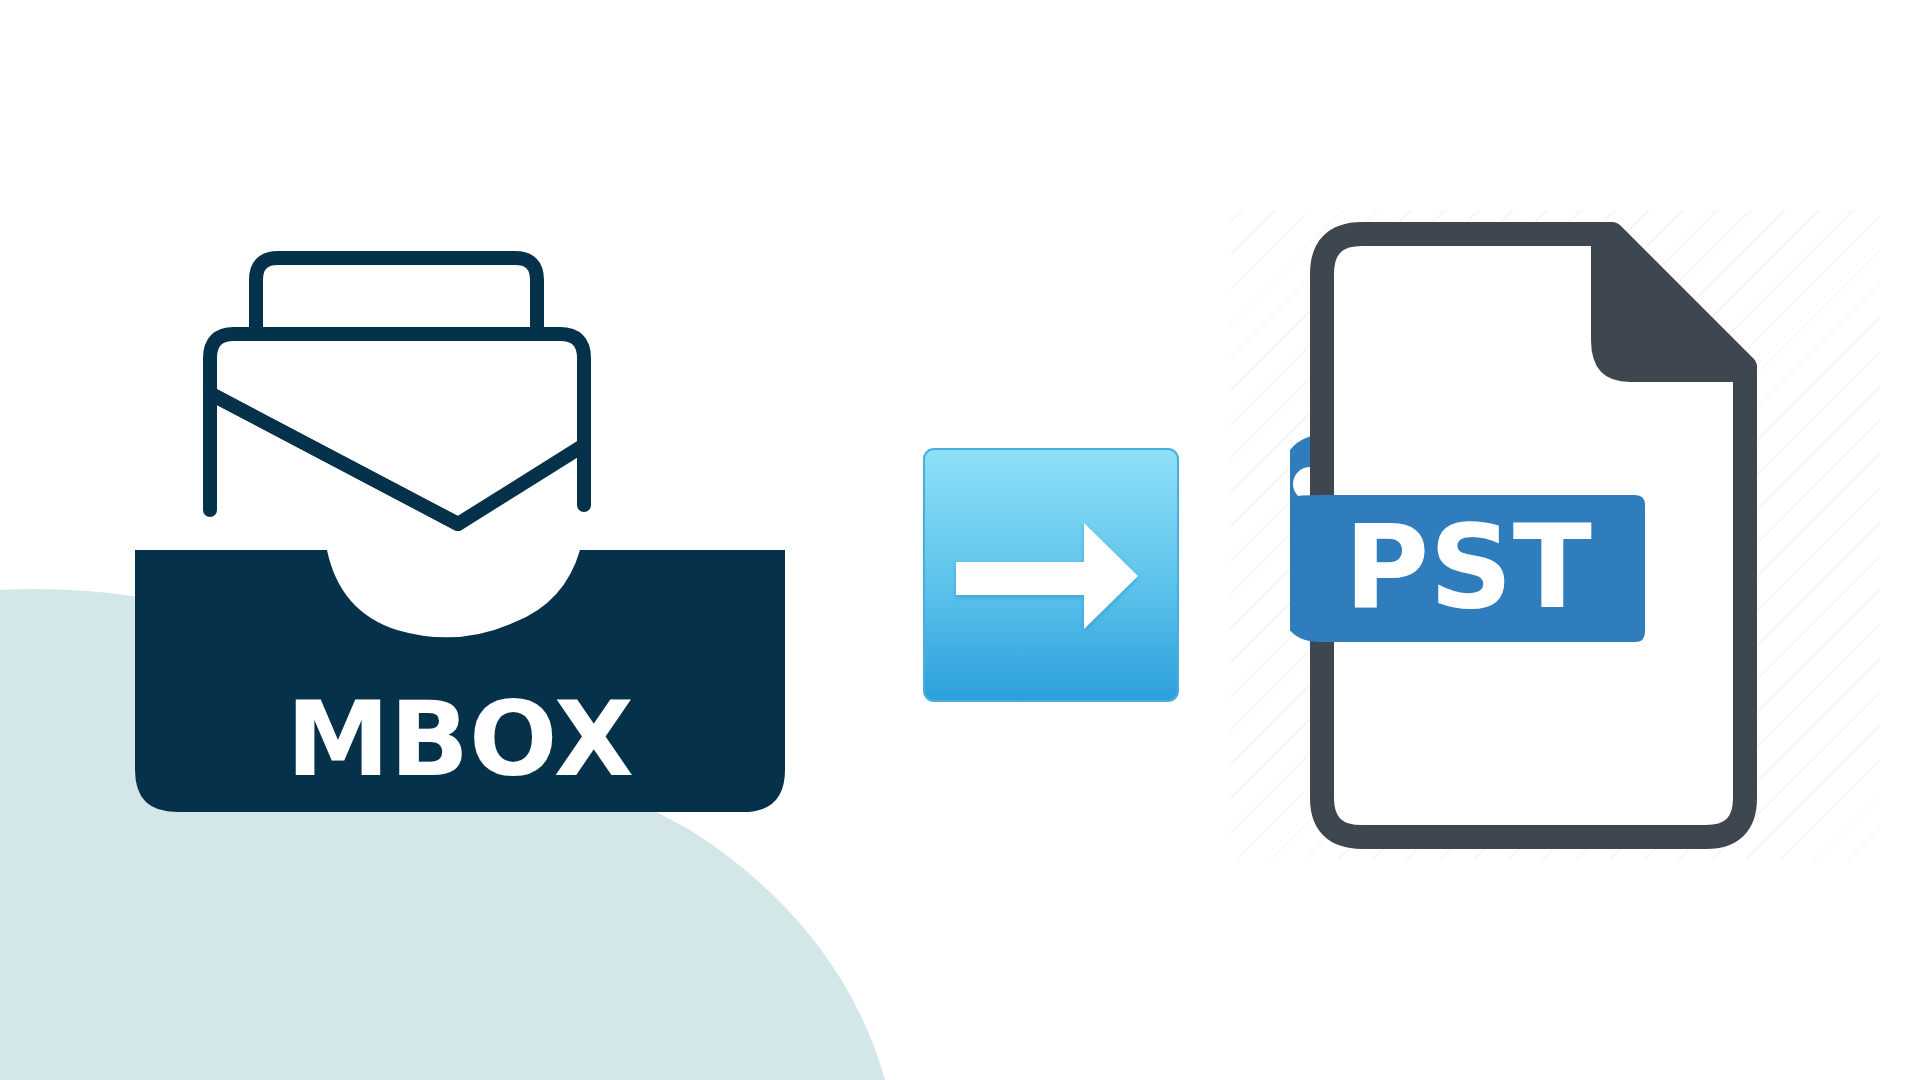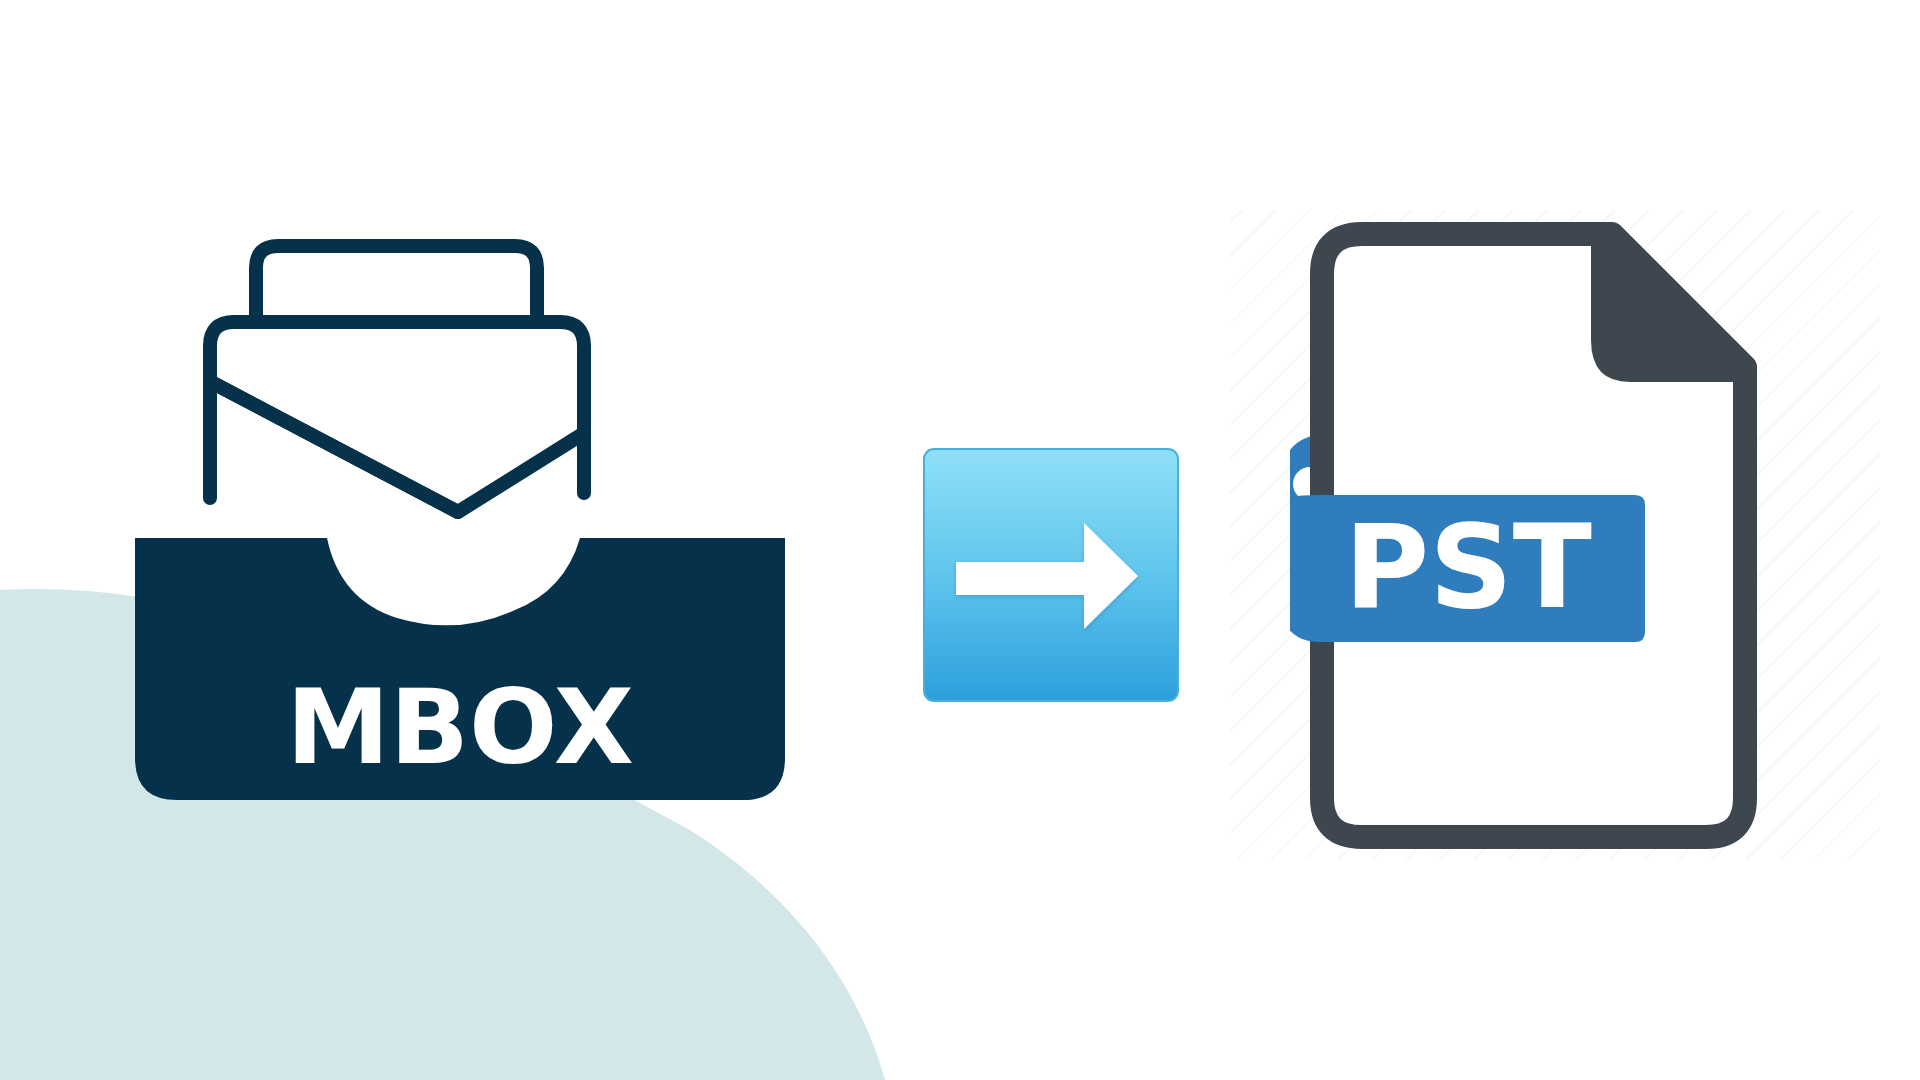--- a/index.html
+++ b/index.html
@@ -17,21 +17,21 @@
       z-index: 1;
       background: repeating-linear-gradient(
         -45deg,
         rgba(0,0,0,0) 0px,
         rgba(0,0,0,0) 22px,
         rgba(120,130,140,0.06) 22px,
         rgba(120,130,140,0.06) 24px
       );
     }
     .icon { position: absolute; z-index: 2; }
-    .mbox-icon { left: 135px; top: 238px; width: 650px; height: 570px; }
+    .mbox-icon { left: 135px; top: 250px; width: 650px; height: 570px; }
     .arrow-icon { left: 920px; top: 445px; width: 262px; height: 260px; }
     .pst-icon { left: 1290px; top: 222px; width: 540px; height: 630px; }
     .label-text {
       font-family: "DejaVu Sans", "Liberation Sans", sans-serif;
       font-weight: bold;
       fill: #ffffff;
     }
   </style>
 </head>
 <body>

